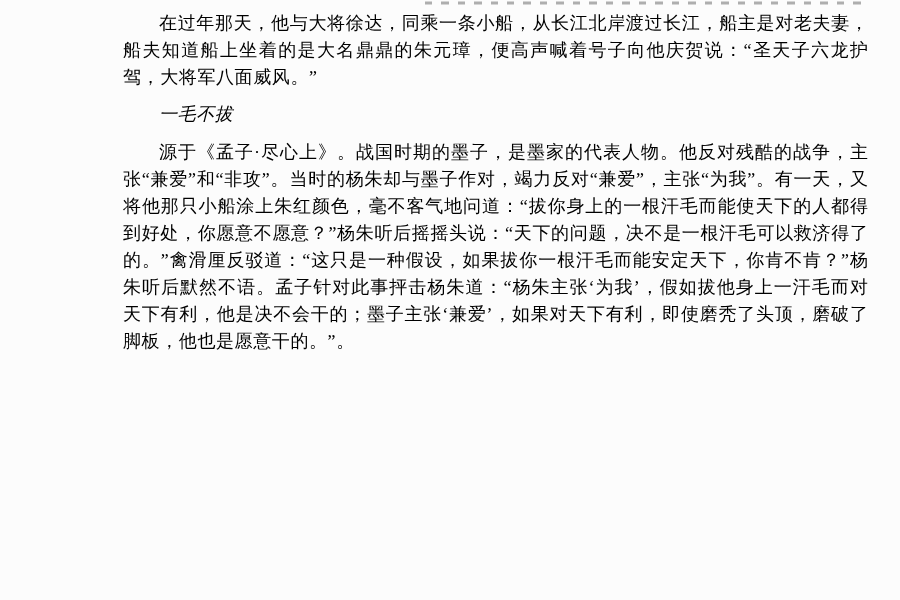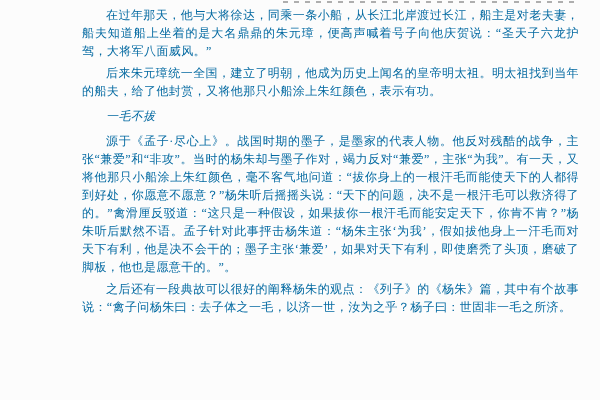--- a/index.html
+++ b/index.html
@@ -8,21 +8,21 @@
     width: 600px;
     height: 400px;
     background: #fcfcfc;
     overflow: hidden;
   }
   .page {
     position: relative;
     width: 600px;
     height: 400px;
     font-family: "Liberation Serif", "DejaVu Serif", serif;
-    color: #0369a1;
+    color: #000000;
   }
   
   .clipped-remnant {
     position: absolute;
     top: 1px;
     left: 283px;
     width: 292px;
     height: 2px;
     background: repeating-linear-gradient(
       90deg,
@@ -50,18 +50,16 @@
     font-style: italic;
   }
 </style>
 </head>
 <body>
 
 <div class="page">
   <div class="clipped-remnant"></div>
   <div class="doc">
       <p class="para">在过年那天，他与大将徐达，同乘一条小船，从长江北岸渡过长江，船主是对老夫妻，船夫知道船上坐着的是大名鼎鼎的朱元璋，便高声喊着号子向他庆贺说：“圣天子六龙护驾，大将军八面威风。”</p>
-      <p class="para">后来朱元璋统一全国，建立了明朝，他成为历史上闻名的皇帝明太祖。明太祖找到当年的船夫，给了他封赏，又将他那只小船涂上朱红颜色，表示有功。</p>
       <p class="heading">一毛不拔</p>
       <p class="para">源于《孟子·尽心上》。战国时期的墨子，是墨家的代表人物。他反对残酷的战争，主张“兼爱”和“非攻”。当时的杨朱却与墨子作对，竭力反对“兼爱”，主张“为我”。有一天，又将他那只小船涂上朱红颜色，毫不客气地问道：“拔你身上的一根汗毛而能使天下的人都得到好处，你愿意不愿意？”杨朱听后摇摇头说：“天下的问题，决不是一根汗毛可以救济得了的。”禽滑厘反驳道：“这只是一种假设，如果拔你一根汗毛而能安定天下，你肯不肯？”杨朱听后默然不语。孟子针对此事抨击杨朱道：“杨朱主张‘为我’，假如拔他身上一汗毛而对天下有利，他是决不会干的；墨子主张‘兼爱’，如果对天下有利，即使磨秃了头顶，磨破了脚板，他也是愿意干的。”。</p>
-      <p class="para">之后还有一段典故可以很好的阐释杨朱的观点：《列子》的《杨朱》篇，其中有个故事说：“禽子问杨朱曰：去子体之一毛，以济一世，汝为之乎？杨子曰：世固非一毛之所济。</p>
     </div>
 </div>
 
 </body></html>

